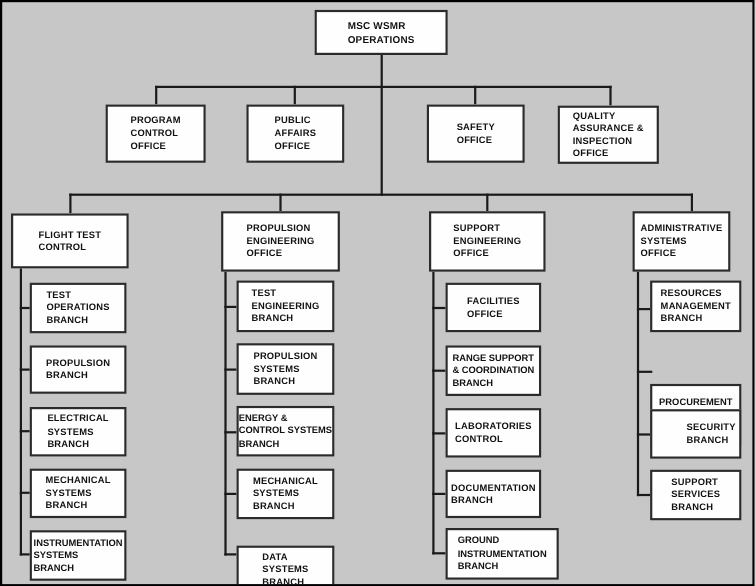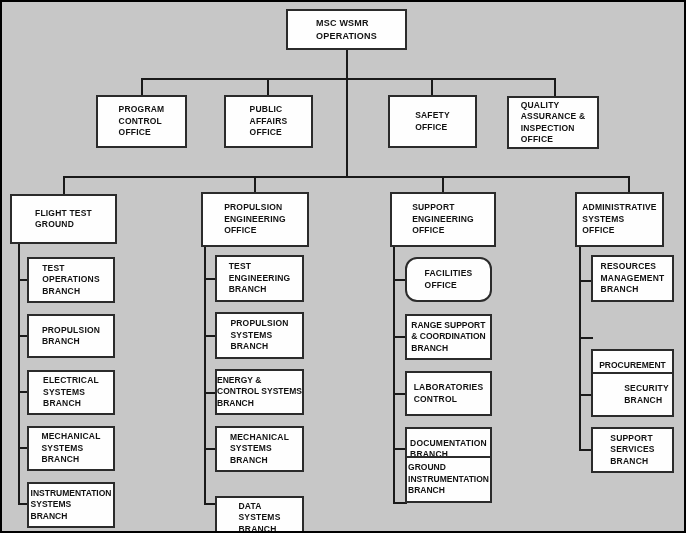--- a/index.html
+++ b/index.html
@@ -96,21 +96,21 @@
 AFFAIRS
 OFFICE</div>
   <div class="box" style="left:386px; top:93px; width:89px; height:53px;">SAFETY
 OFFICE</div>
   <div class="box" style="left:505px; top:94px; width:92px; height:53px;">QUALITY
 ASSURANCE &amp;
 INSPECTION
 OFFICE</div>
 
   <div class="box" style="left:8px; top:192px; width:107px; height:50px;">FLIGHT TEST
-GROUND</div>
+CONTROL</div>
   <div class="box" style="left:199px; top:190px; width:108px; height:55px;">PROPULSION
 ENGINEERING
 OFFICE</div>
   <div class="box" style="left:388px; top:190px; width:106px; height:55px;">SUPPORT
 ENGINEERING
 OFFICE</div>
   <div class="box" style="left:573px; top:190px; width:89px; height:55px;">ADMINISTRATIVE
 SYSTEMS
 OFFICE</div>
 
@@ -138,30 +138,30 @@
   <div class="box" style="left:213px; top:367px; width:89px; height:46px; letter-spacing:0;">ENERGY &amp;
 CONTROL SYSTEMS
 BRANCH</div>
   <div class="box" style="left:213px; top:424px; width:89px; height:46px;">MECHANICAL
 SYSTEMS
 BRANCH</div>
   <div class="box" style="left:213px; top:494px; width:89px; height:44px;">DATA
 SYSTEMS
 BRANCH</div>
 
-  <div class="box" style="left:403px; top:255px; width:87px; height:45px;border-radius:12px;">FACILITIES
+  <div class="box" style="left:403px; top:255px; width:87px; height:45px;">FACILITIES
 OFFICE</div>
   <div class="box" style="left:403px; top:312px; width:87px; height:46px; letter-spacing:0;">RANGE SUPPORT
 &amp; COORDINATION
 BRANCH</div>
   <div class="box" style="left:403px; top:369px; width:87px; height:45px;">LABORATORIES
 CONTROL</div>
   <div class="box" style="left:403px; top:425px; width:87px; height:44px;">DOCUMENTATION
 BRANCH</div>
-  <div class="box" style="left:403px; top:454px; width:87px; height:47px; letter-spacing:0;">GROUND
+  <div class="box" style="left:403px; top:478px; width:103px; height:47px; letter-spacing:0;">GROUND
 INSTRUMENTATION
 BRANCH</div>
 
   <div class="box" style="left:589px; top:240px; width:83px; height:47px;margin-top:13px;">RESOURCES
 MANAGEMENT
 BRANCH</div>
   <div class="box" style="left:589px; top:312px; width:83px; height:57px; letter-spacing:0;margin-top:35px;">PROCUREMENT
 &amp; CONTRACTS
 BRANCH</div>
   <div class="box" style="left:589px; top:370px; width:83px; height:45px;padding-left:28px;">SECURITY

